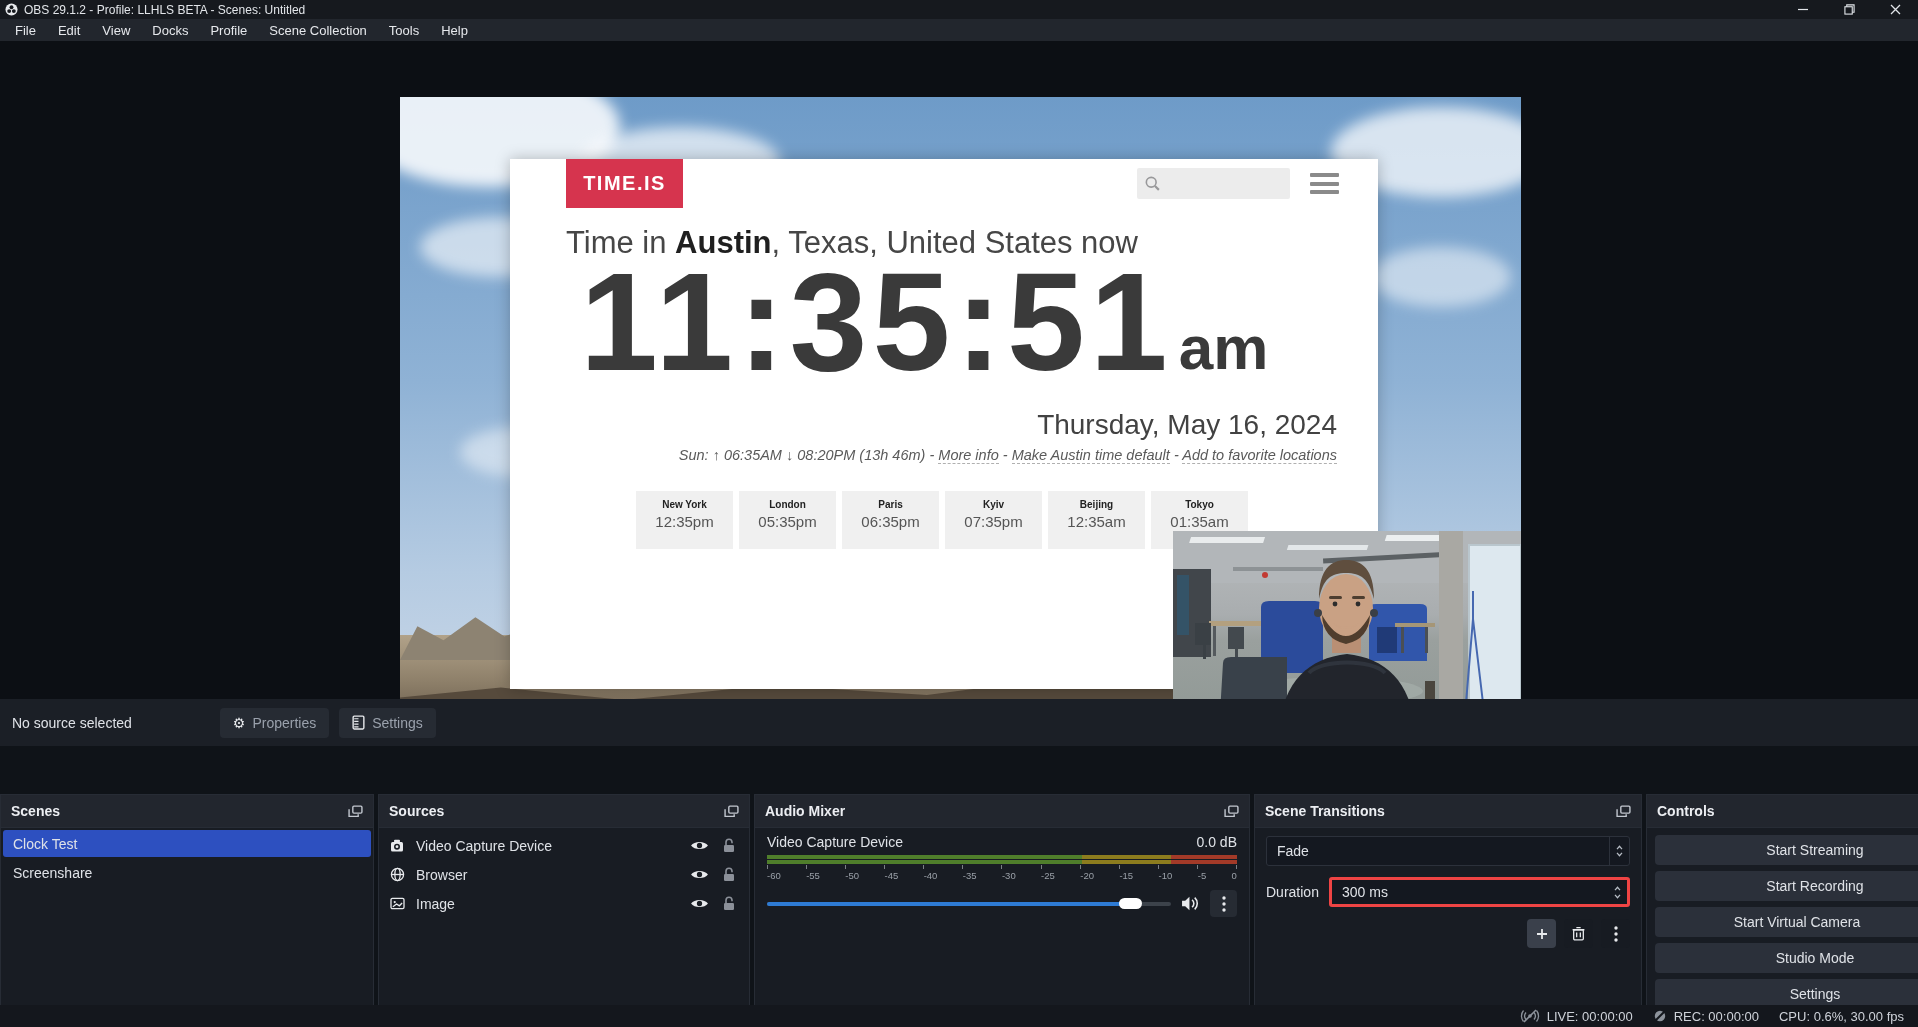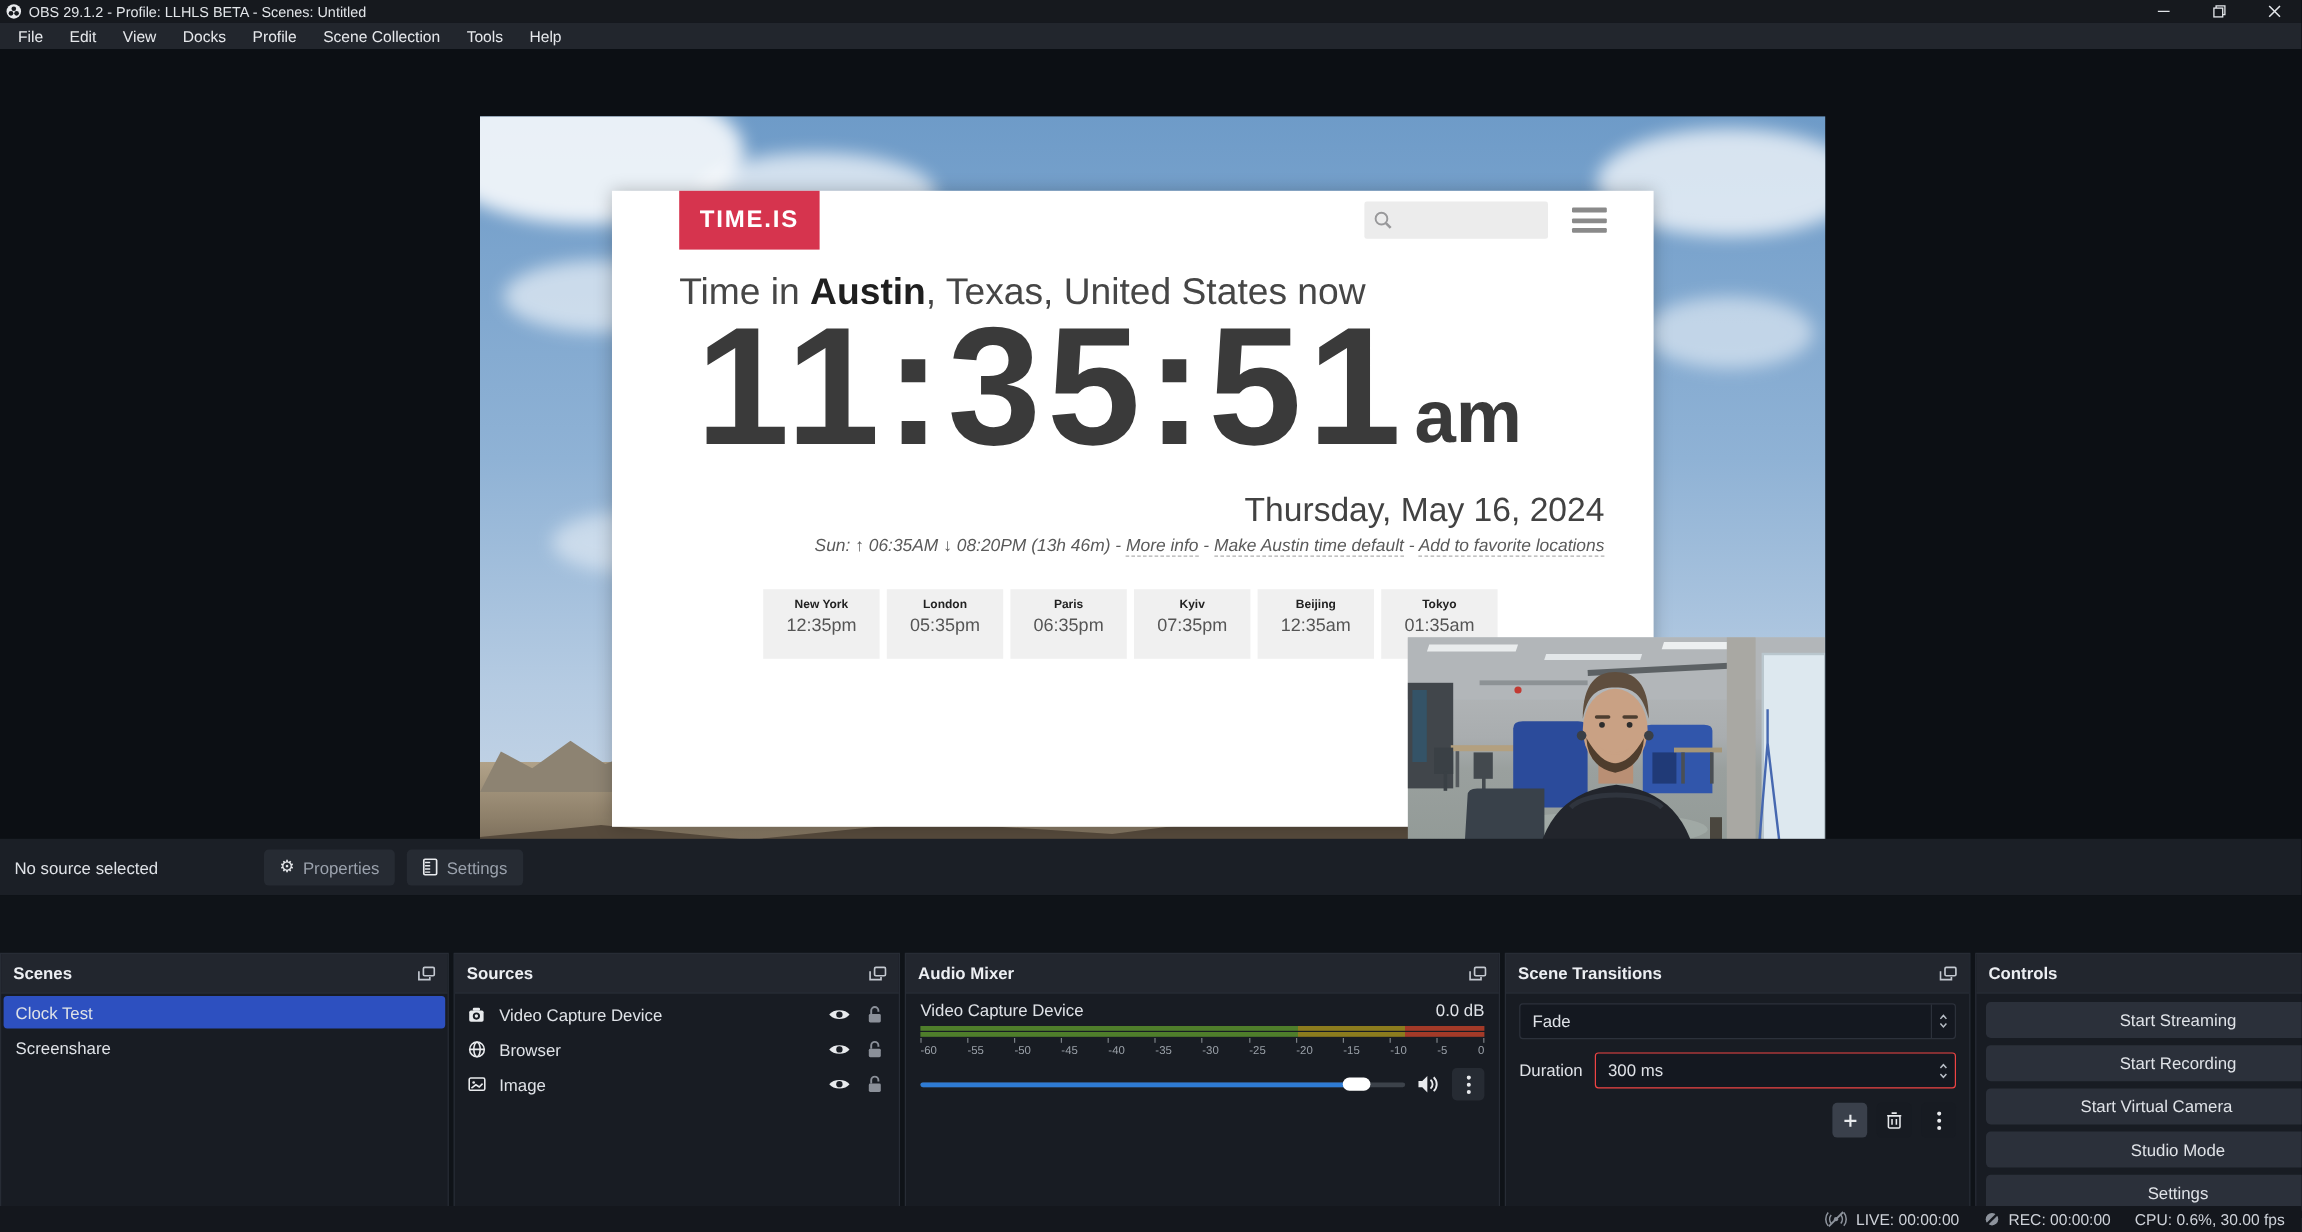--- a/index.html
+++ b/index.html
@@ -93,21 +93,21 @@
   .vol-handle { position:absolute; left:calc(88% - 4px); top:-3.5px; width:23px; height:11px; background:#fff; border-radius:6px; }
   .mixer-kebab { width:27px; height:27px; background:#262b33; border-radius:4px; display:flex; align-items:center; justify-content:center; }
 
   
   .trans-body { padding:8px 11px; }
   .combo { height:30px; background:#141820; border:1px solid #2c313b; border-radius:3px; display:flex; align-items:center; color:#dfe2e7; font-size:14px; }
   .combo .cv { padding-left:10px; flex:1; }
   .combo .spin { width:20px; align-self:stretch; border-left:1px solid #2c313b; display:flex; flex-direction:column; align-items:center; justify-content:center; gap:2px; }
   .dur-row { display:flex; align-items:center; margin-top:11px; gap:8px; }
   .dur-label { font-size:14px; color:#dfe2e7; width:55px; }
-  .spinbox { flex:1; height:30px; background:#141820; border:1px solid #ef4444; border-radius:3px; display:flex; align-items:center; color:#dfe2e7; font-size:14px; }
+  .spinbox { flex:1; height:30px; background:#141820; border:3px solid #ef4444; border-radius:3px; display:flex; align-items:center; color:#dfe2e7; font-size:14px; }
   .spinbox .cv { padding-left:10px; flex:1; }
   .spinbox .spin { width:20px; display:flex; flex-direction:column; align-items:center; gap:3px; }
   .trans-btns { display:flex; justify-content:flex-end; gap:8px; margin-top:12px; }
   .trans-btns .tbtn.lt { background:#3a404b; }
   .trans-btns .tbtn.dk { background:#171b22; }
 
   
   .ctl-body { padding:7px 8px; display:flex; flex-direction:column; gap:6px; }
   .ctlbtn { height:30px; background:#2b303a; border-radius:4px; color:#dfe2e7; font-size:14px; display:flex; align-items:center; justify-content:center; }
   .vc-row { display:flex; gap:5px; }

